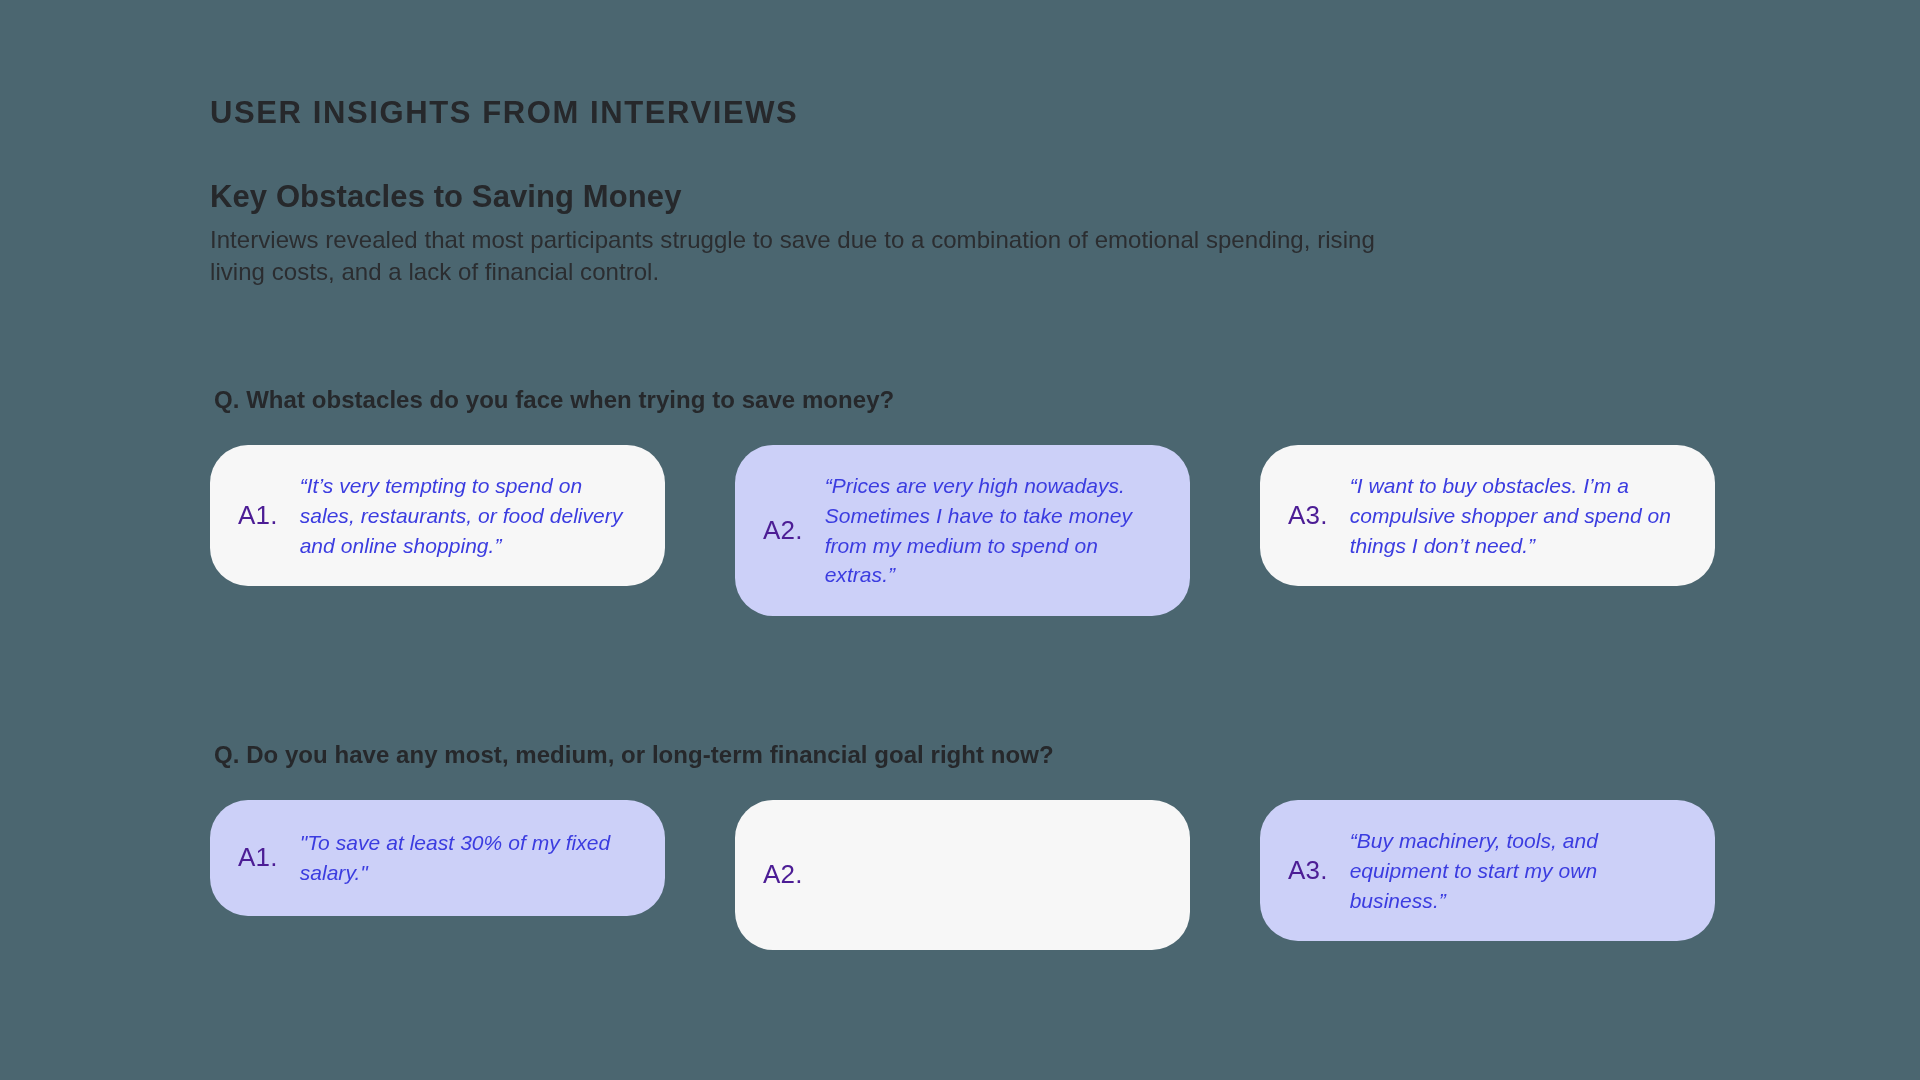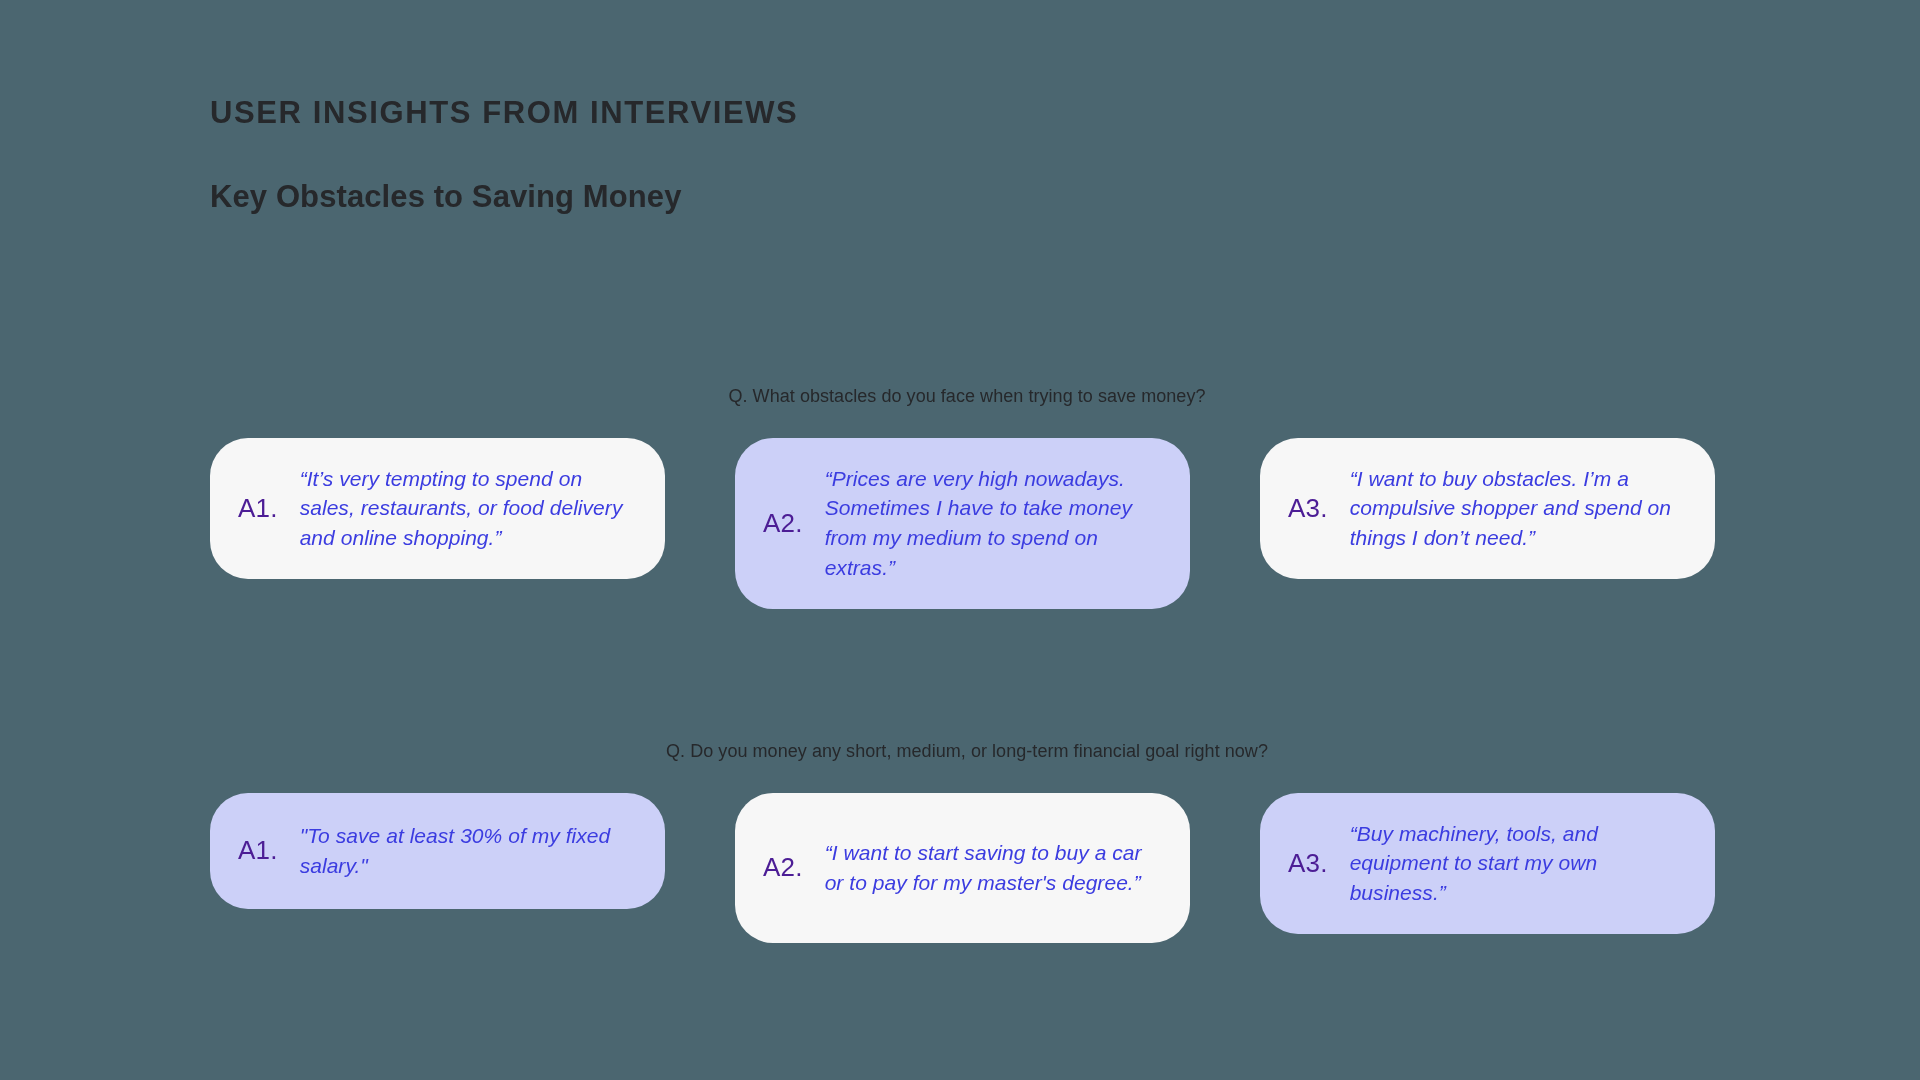--- a/index.html
+++ b/index.html
@@ -65,27 +65,26 @@
   
   .section {
     position: absolute;
     left: 210px;
     width: 1510px;
   }
   .section-1 { top: 385px; }
   .section-2 { top: 740px; }
 
   .question {
-    font-size: 18px;
-    font-weight: 400;
+    font-size: 24px;
+    font-weight: 700;
     color: #26282b;
     margin: 0 0 30px 4px;
     letter-spacing: 0.05px;
     line-height: 1.25;
-    text-align: center;
   }
 
   .cards-row {
     display: flex;
     align-items: flex-start;
     gap: 70px;
   }
 
   .card {
     width: 455px;
@@ -127,20 +126,21 @@
   .row-2 .card.lav.tall { min-height: 136px; }
 </style>
 </head>
 <body>
 
 <div class="page">
 
   <div class="header-block">
     <h1 class="title">USER INSIGHTS FROM INTERVIEWS</h1>
     <h2 class="subtitle">Key Obstacles to Saving Money</h2>
+    <p class="lede">Interviews revealed that most participants struggle to save due to a combination of emotional spending, rising living costs, and a lack of financial control.</p>
   </div>
 
   <div class="section section-1">
     <p class="question">Q. What obstacles do you face when trying to save money?</p>
     <div class="cards-row row-1">
 
       <div class="card light">
         <span class="card-label">A1.</span>
         <span class="card-quote">“It’s very tempting to spend on sales, restaurants, or food delivery and online shopping.”</span>
       </div>
@@ -152,31 +152,30 @@
 
       <div class="card light">
         <span class="card-label">A3.</span>
         <span class="card-quote">“I want to buy obstacles. I’m a compulsive shopper and spend on things I don’t need.”</span>
       </div>
 
     </div>
   </div>
 
   <div class="section section-2">
-    <p class="question">Q. Do you money any short, medium, or long-term financial goal right now?</p>
+    <p class="question">Q. Do you have any most, medium, or long-term financial goal right now?</p>
     <div class="cards-row row-2">
 
       <div class="card lav">
         <span class="card-label">A1.</span>
         <span class="card-quote">"To save at least 30% of my fixed salary."</span>
       </div>
 
       <div class="card light">
         <span class="card-label">A2.</span>
-        <span class="card-quote">“I want to start saving to buy a car or to pay for my master's degree.”</span>
       </div>
 
       <div class="card lav tall">
         <span class="card-label">A3.</span>
         <span class="card-quote">“Buy machinery, tools, and equipment to start my own business.”</span>
       </div>
 
     </div>
   </div>
 

